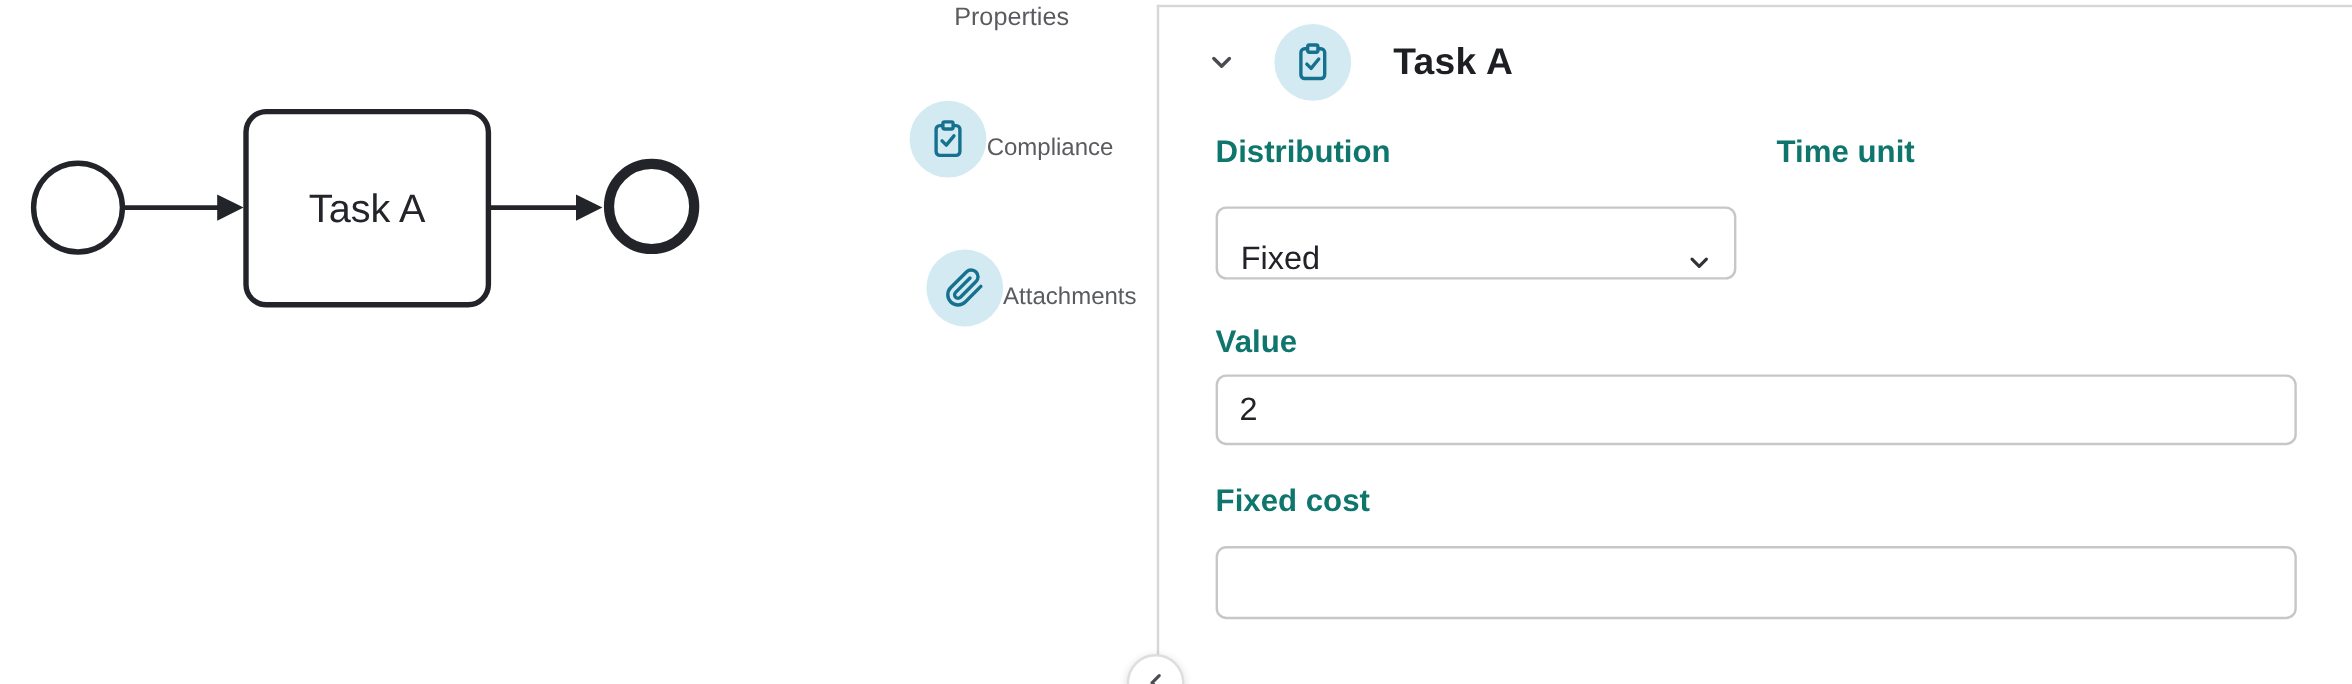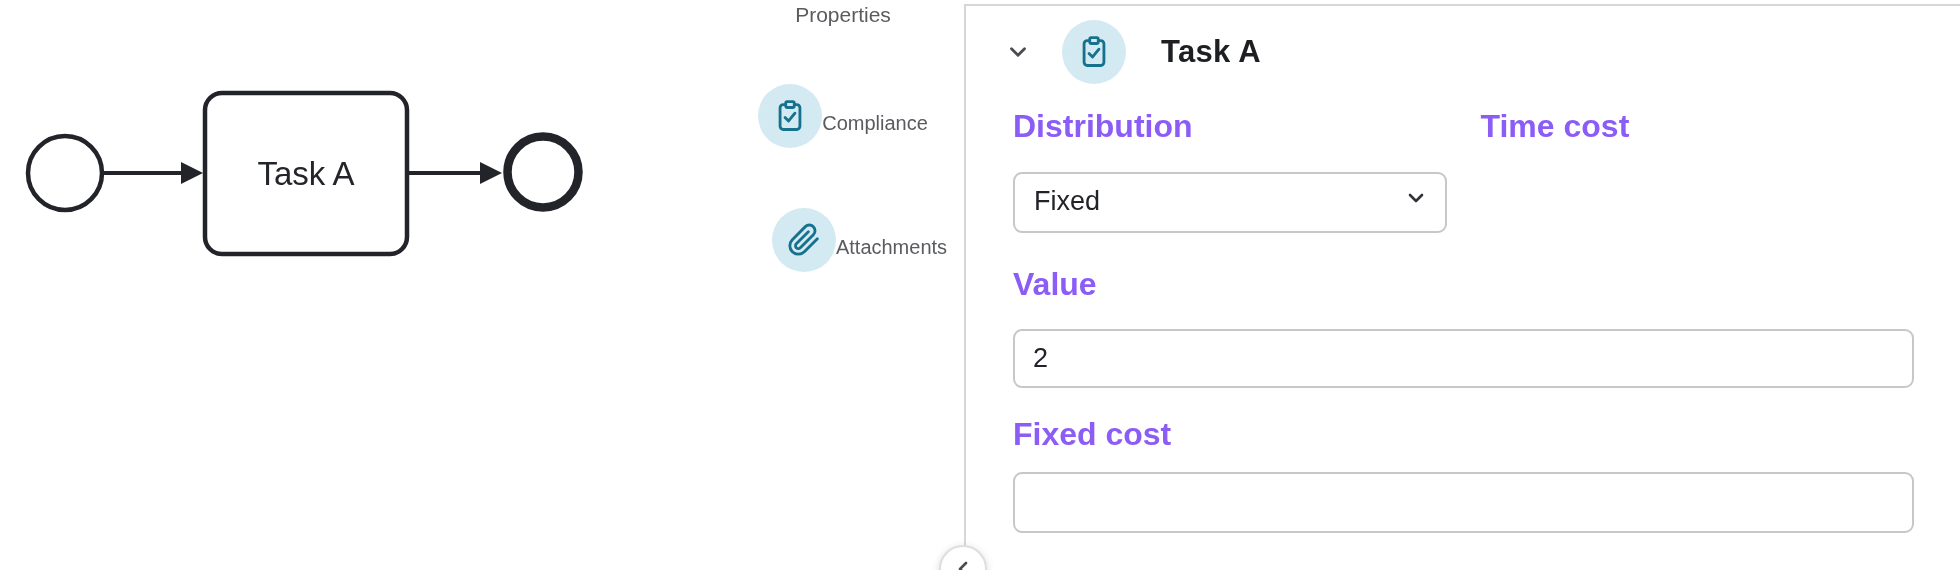--- a/index.html
+++ b/index.html
@@ -40,37 +40,37 @@
     border-left: 2px solid #d7d7d7;
     border-top: 2px solid #d7d7d7;
   }
   .panel-header { display: flex; align-items: center; padding: 14px 0 0 39px; }
   .hdr-chevron-btn { background: none; border: none; cursor: pointer; display: flex; align-items: center; margin-right: 31px; padding: 0; }
   .panel-title { margin-left: 35px; font-size: 31px; font-weight: 700; color: #1d1f23; letter-spacing: 0.3px; }
 
   .form { margin: 26px 0 0 47px; width: 901px; }
   .row-two { display: flex; gap: 34px; }
   .row-two .field { flex: 1; }
-  .field-label { display: block; font-size: 32px; font-weight: 600; line-height: 32px; color: #8b5cf6; }
+  .field-label { display: block; font-size: 26px; font-weight: 600; line-height: 32px; color: #0f766e; }
   .row-two .field-label { margin-bottom: 30px; }
 
   .select {
     height: 61px; border: 2px solid #c7c7c7; border-radius: 9px; background: #fff;
-    display: flex; align-items: flex-start; padding: 12px 17px 0 19px;
+    display: flex; align-items: flex-end; padding: 12px 17px 0 19px;
     font-size: 27px; color: #212328; cursor: pointer;
   }
   .select .select-value { flex: 1; }
 
   .text-input {
     width: 100%; height: 59px; border: 2px solid #c7c7c7; border-radius: 9px;
     padding: 0 18px; font-size: 27px; color: #212328; background: #fff;
     font-family: "Liberation Sans", sans-serif; outline: none;
   }
 
-  .value-label { margin-top: 35px; margin-bottom: 29px; }
+  .value-label { margin-top: 35px; margin-bottom: 12px; }
   .cost-label  { margin-top: 30px; margin-bottom: 22px; }
   .cost-input  { height: 61px; }
 
   
   .collapse-fab {
     position: absolute; left: 939px; top: 545px; width: 48px; height: 48px;
     border-radius: 50%; background: #ffffff; border: 2px solid #dedede;
     box-shadow: 0 2px 8px rgba(0,0,0,0.14);
     display: flex; align-items: center; justify-content: center;
     cursor: pointer; z-index: 5; padding: 0;
@@ -148,21 +148,21 @@
       <div class="field">
         <label class="field-label">Distribution</label>
         <div class="select">
           <span class="select-value">Fixed</span>
           <svg width="24" height="24" viewBox="0 0 24 24" fill="none" stroke="#303236" stroke-width="2.6" stroke-linecap="round" stroke-linejoin="round">
             <polyline points="6 9 12 15 18 9"></polyline>
           </svg>
         </div>
       </div>
       <div class="field">
-        <label class="field-label">Time cost</label>
+        <label class="field-label">Time unit</label>
       </div>
     </div>
 
     <label class="field-label value-label">Value</label>
     <input class="text-input" type="text" value="2" style="">
 
     <label class="field-label cost-label">Fixed cost</label>
     <input class="text-input cost-input" type="text" value="" style="">
   </div>
 </div>

